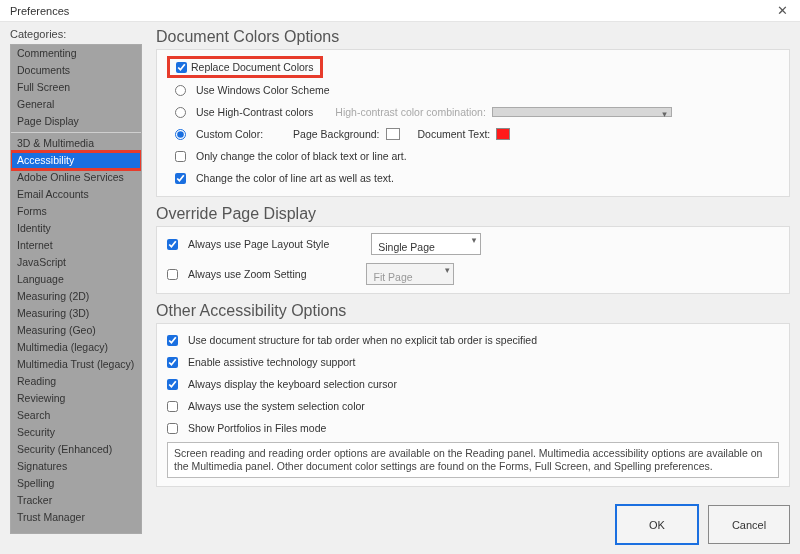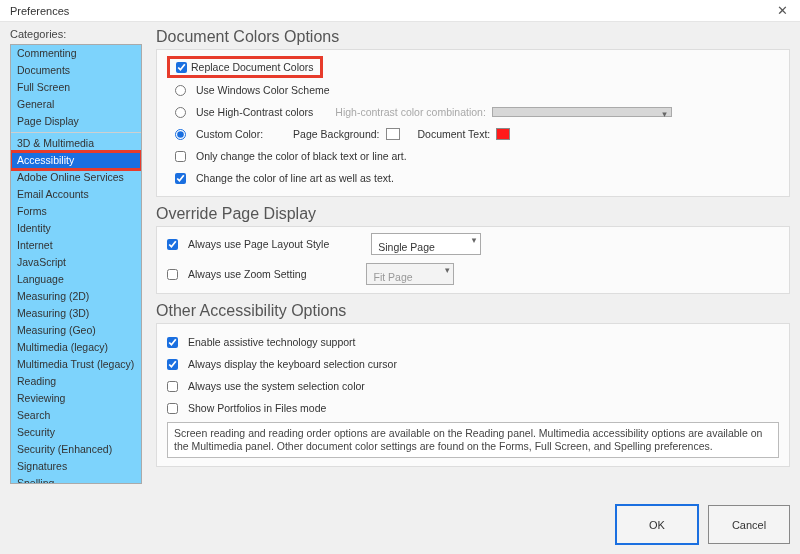--- a/index.html
+++ b/index.html
@@ -37,22 +37,22 @@
     width: 132px;
     flex-shrink: 0;
   }
   .cat-label {
     font-size: 11px;
     color: #444;
     margin: 0 0 4px 0;
   }
   .cat-list {
     border: 1px solid #aaa;
-    background: #7dd3fc;
-    height: 440px;
+    background: #a3a3a3;
+    height: 490px;
     overflow: hidden;
     font-size: 10.5px;
   }
   .cat-item {
     padding: 1px 6px;
     line-height: 15px;
     color: #333;
     white-space: nowrap;
     overflow: hidden;
     text-overflow: ellipsis;
@@ -263,20 +263,24 @@
           <label>Always use Zoom Setting</label>
           <span style="width:48px"></span>
           <span class="select disabled" style="width:88px">Fit Page</span>
         </div>
       </div>
     </div>
 
     <div class="group">
       <div class="group-title">Other Accessibility Options</div>
       <div class="group-box">
+        <div class="row">
+            <input type="checkbox" checked="" style="">
+            <label>Use document structure for tab order when no explicit tab order is specified</label>
+          </div>
         <div class="row sp">
             <input type="checkbox" checked="" style="">
             <label>Enable assistive technology support</label>
           </div>
         <div class="row sp">
             <input type="checkbox" checked="" style="">
             <label>Always display the keyboard selection cursor</label>
           </div>
         <div class="row sp">
             <input type="checkbox" style="">

